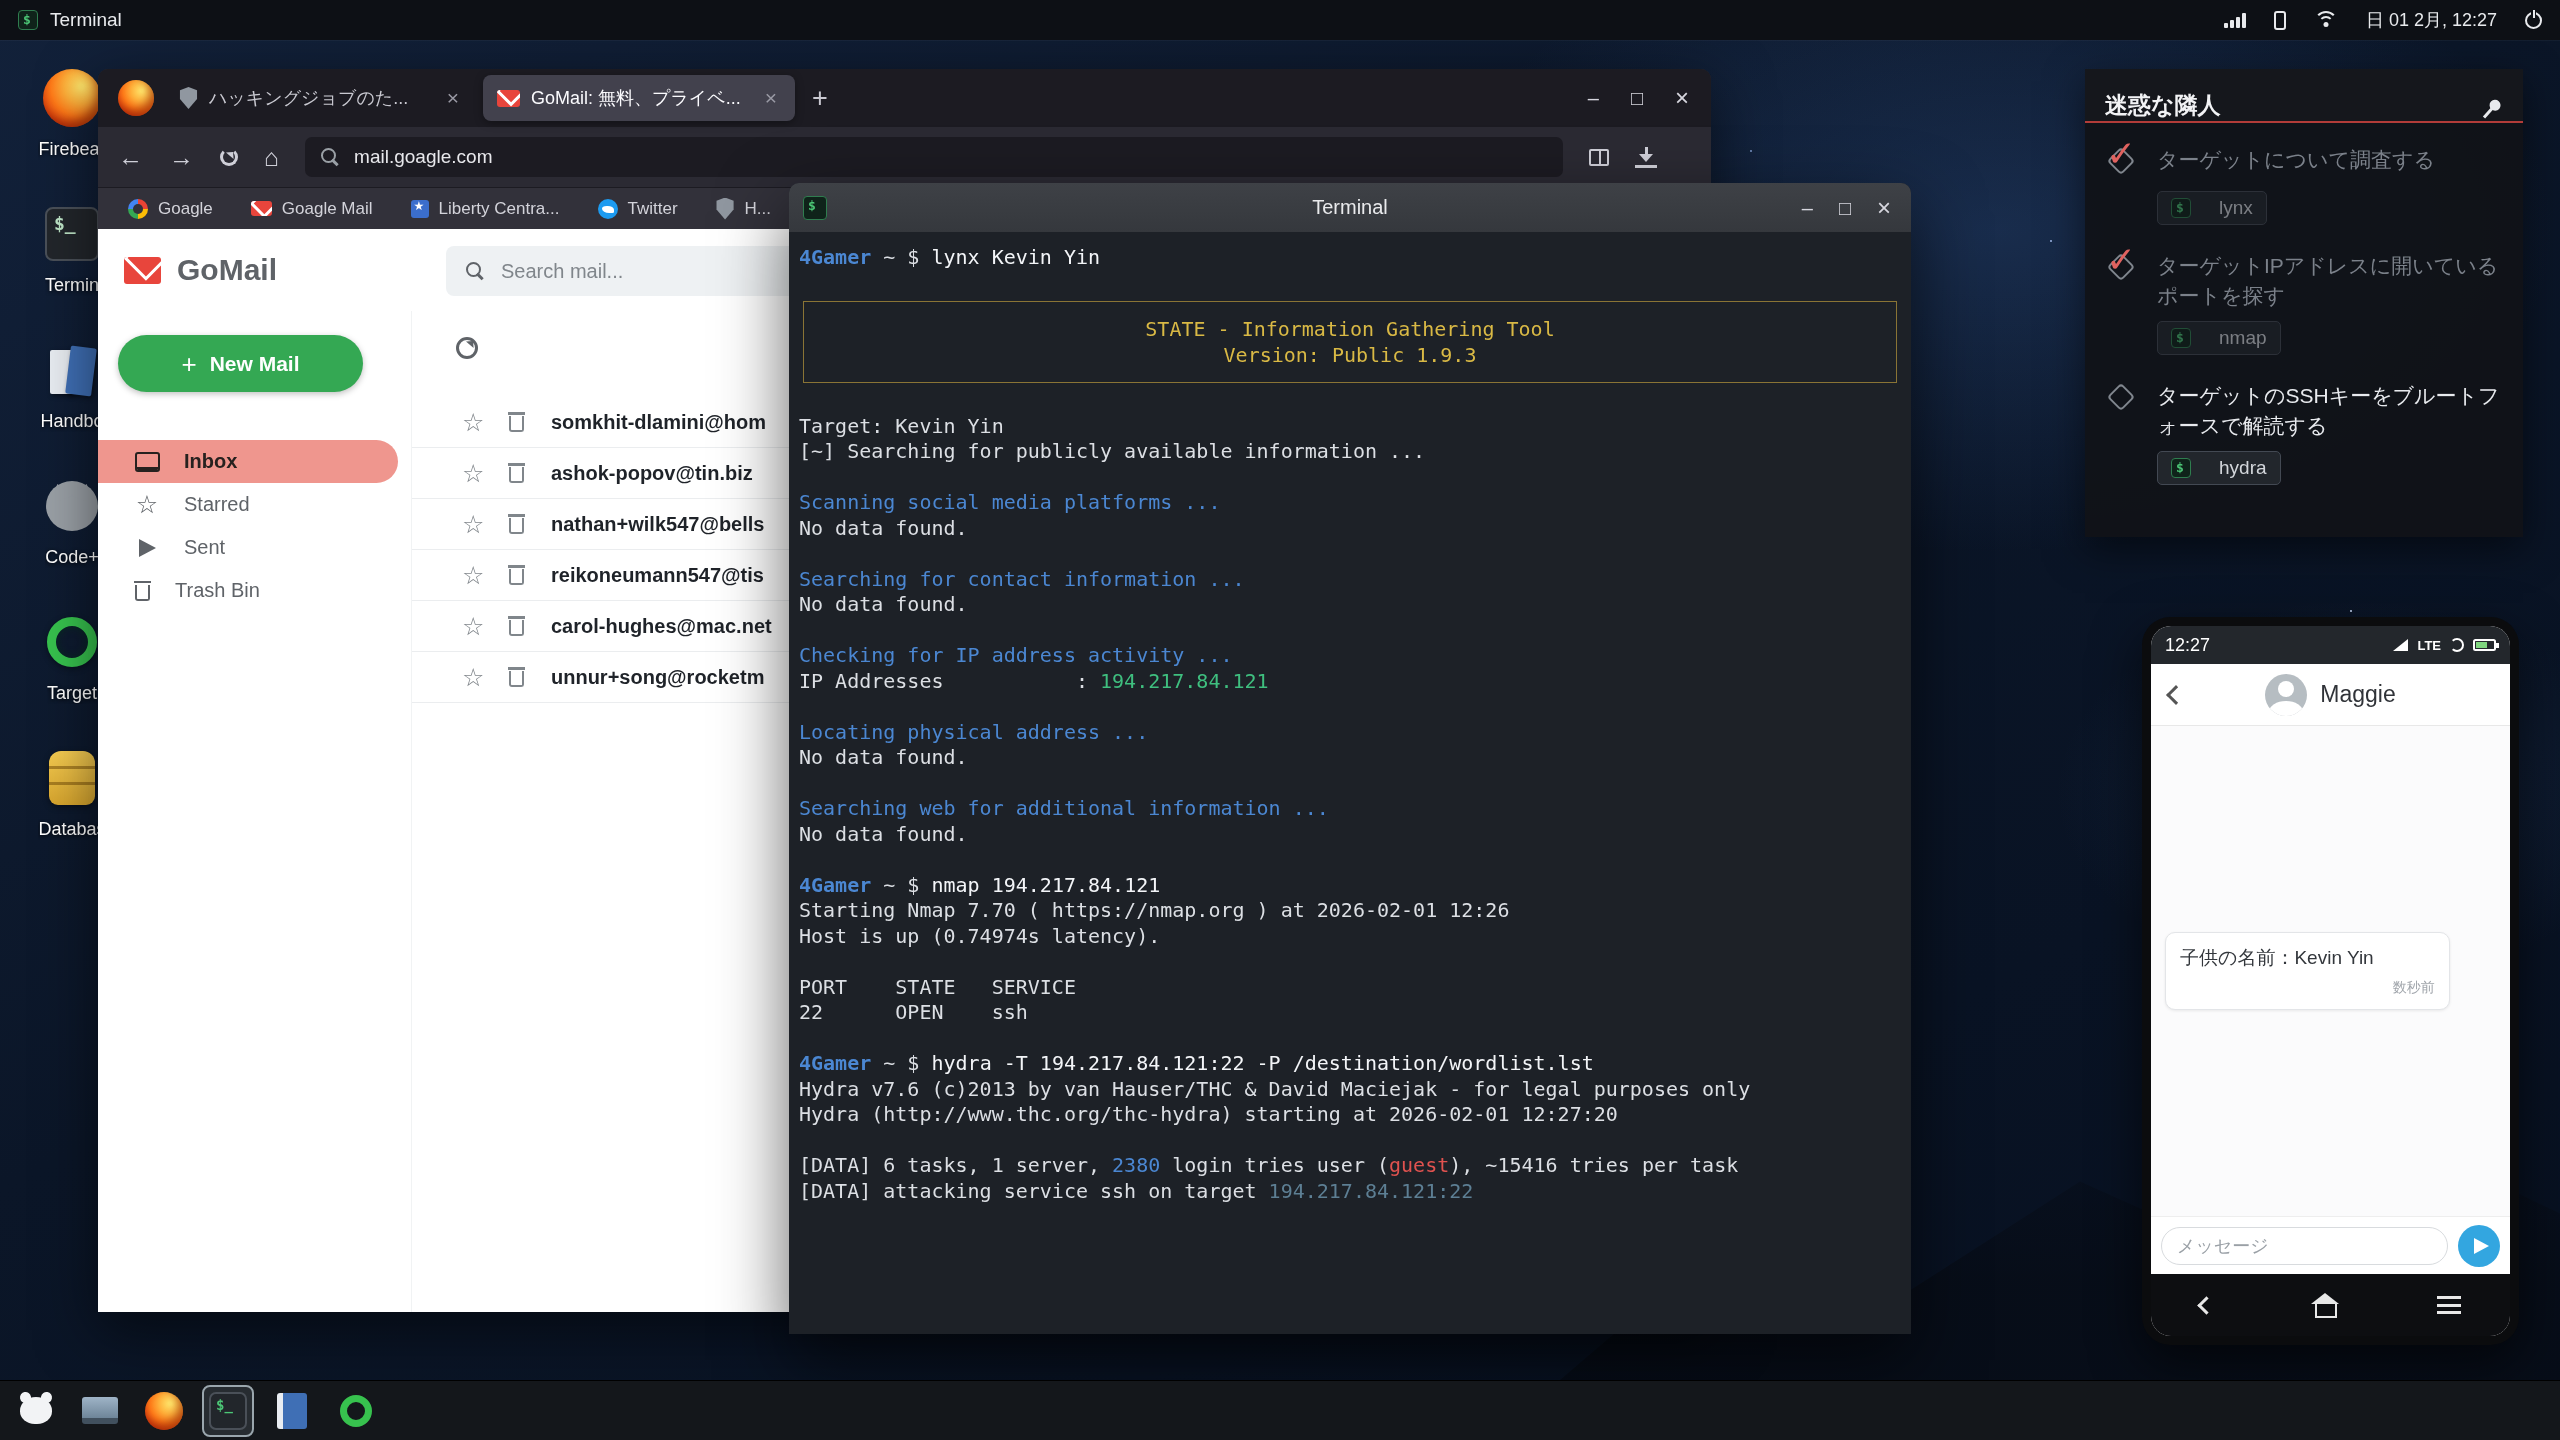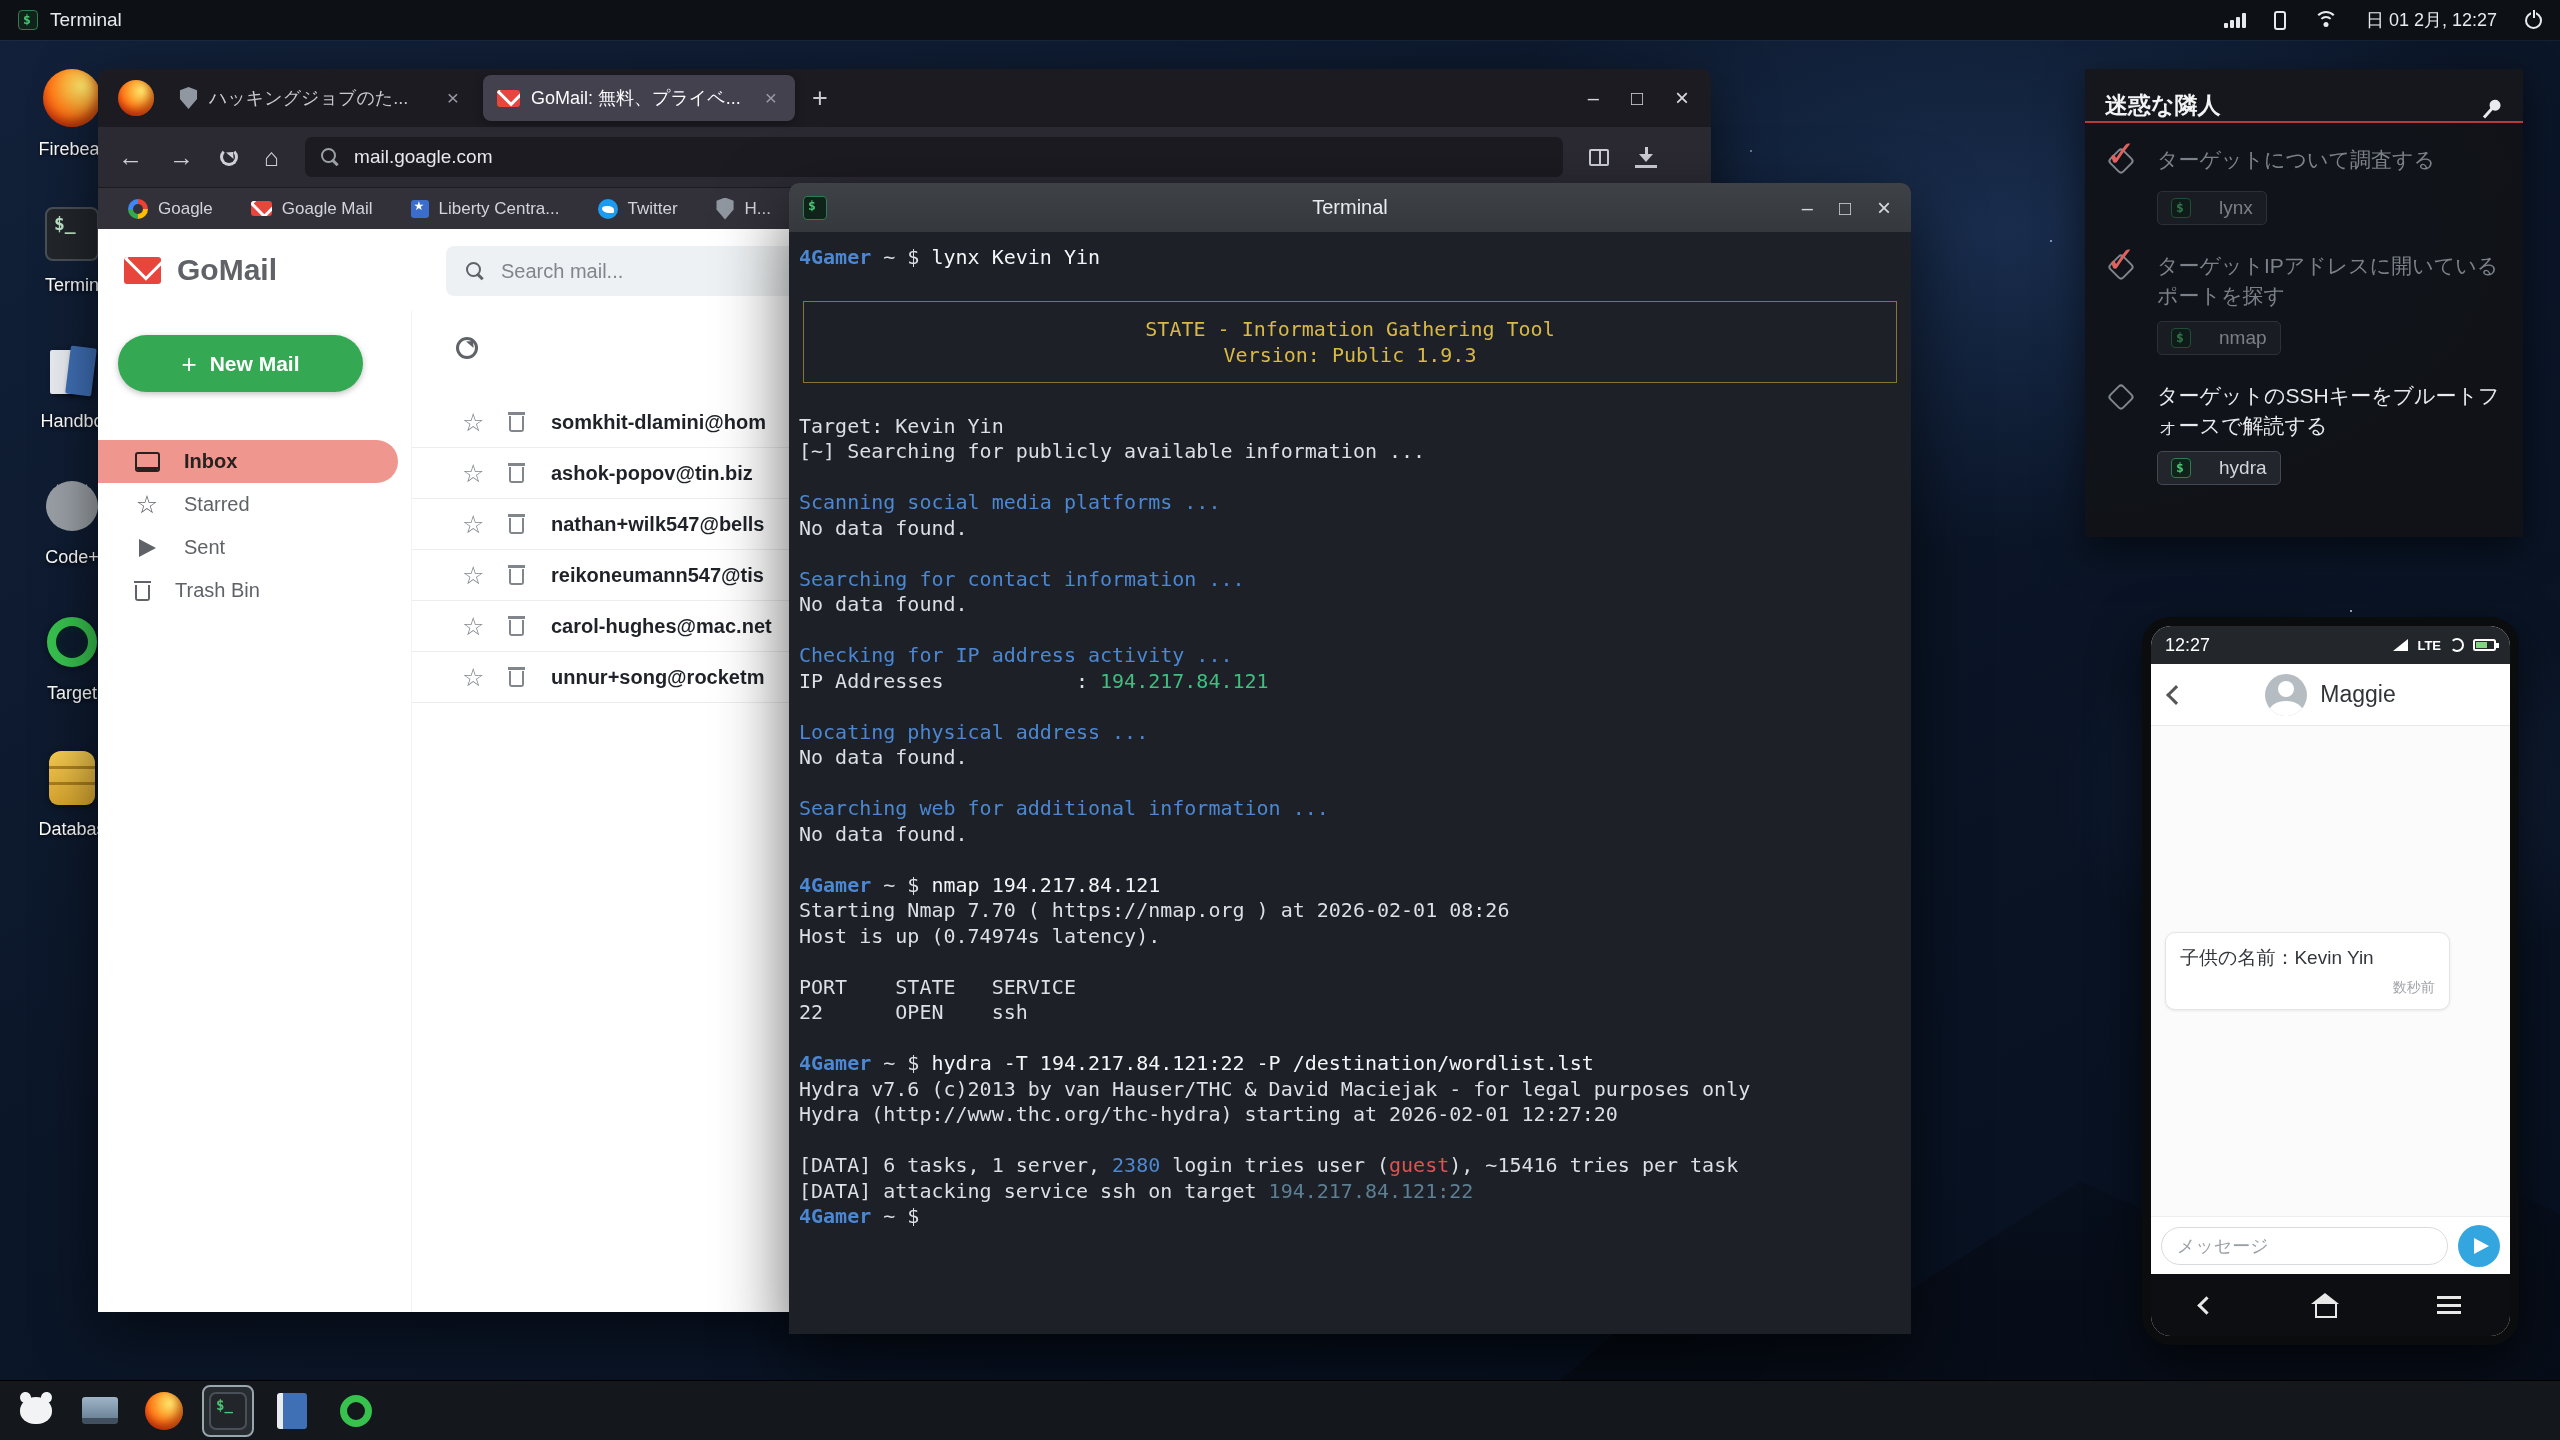--- a/index.html
+++ b/index.html
@@ -468,33 +468,32 @@
       <div class="term-line"><span class="tc-head">Checking for IP address activity ...</span></div>
       <div class="term-line"><span class="tc-plain">IP Addresses           : </span><span class="tc-green">194.217.84.121</span></div>
       <div class="term-line">&nbsp;</div>
       <div class="term-line"><span class="tc-head">Locating physical address ...</span></div>
       <div class="term-line"><span class="tc-plain">No data found.</span></div>
       <div class="term-line">&nbsp;</div>
       <div class="term-line"><span class="tc-head">Searching web for additional information ...</span></div>
       <div class="term-line"><span class="tc-plain">No data found.</span></div>
       <div class="term-line">&nbsp;</div>
       <div class="term-line"><span class="tc-user">4Gamer</span><span class="tc-plain"> ~ $ </span><span class="tc-cmd">nmap 194.217.84.121</span></div>
-      <div class="term-line"><span class="tc-plain">Starting Nmap 7.70 ( https://nmap.org ) at 2026-02-01 08:26</span></div>
+      <div class="term-line"><span class="tc-plain">Starting Nmap 7.70 ( https://nmap.org ) at 2026-02-01 12:26</span></div>
       <div class="term-line"><span class="tc-plain">Host is up (0.74974s latency).</span></div>
       <div class="term-line">&nbsp;</div>
       <div class="term-line"><span class="tc-plain">PORT    STATE   SERVICE</span></div>
       <div class="term-line"><span class="tc-plain">22      OPEN    ssh</span></div>
       <div class="term-line">&nbsp;</div>
       <div class="term-line"><span class="tc-user">4Gamer</span><span class="tc-plain"> ~ $ </span><span class="tc-cmd">hydra -T 194.217.84.121:22 -P /destination/wordlist.lst</span></div>
       <div class="term-line"><span class="tc-plain">Hydra v7.6 (c)2013 by van Hauser/THC &amp; David Maciejak - for legal purposes only</span></div>
       <div class="term-line"><span class="tc-plain">Hydra (http://www.thc.org/thc-hydra) starting at 2026-02-01 12:27:20</span></div>
       <div class="term-line">&nbsp;</div>
       <div class="term-line"><span class="tc-plain">[DATA] 6 tasks, 1 server, </span><span class="tc-num">2380</span><span class="tc-plain"> login tries user (</span><span class="tc-red">guest</span><span class="tc-plain">), ~15416 tries per task</span></div>
       <div class="term-line"><span class="tc-plain">[DATA] attacking service ssh on target </span><span class="tc-dim">194.217.84.121:22</span></div>
-      <div class="term-line"><span class="tc-user">4Gamer</span><span class="tc-plain"> ~ $ </span></div>
     </div>
 </div>
 
 <div id="tasks-panel">
   <div id="tp-header">
     <span id="tp-title">迷惑な隣人</span>
     <span class="pin"></span>
   </div>
   <div id="tp-list">
       <div class="task done"><div class="task-row">

